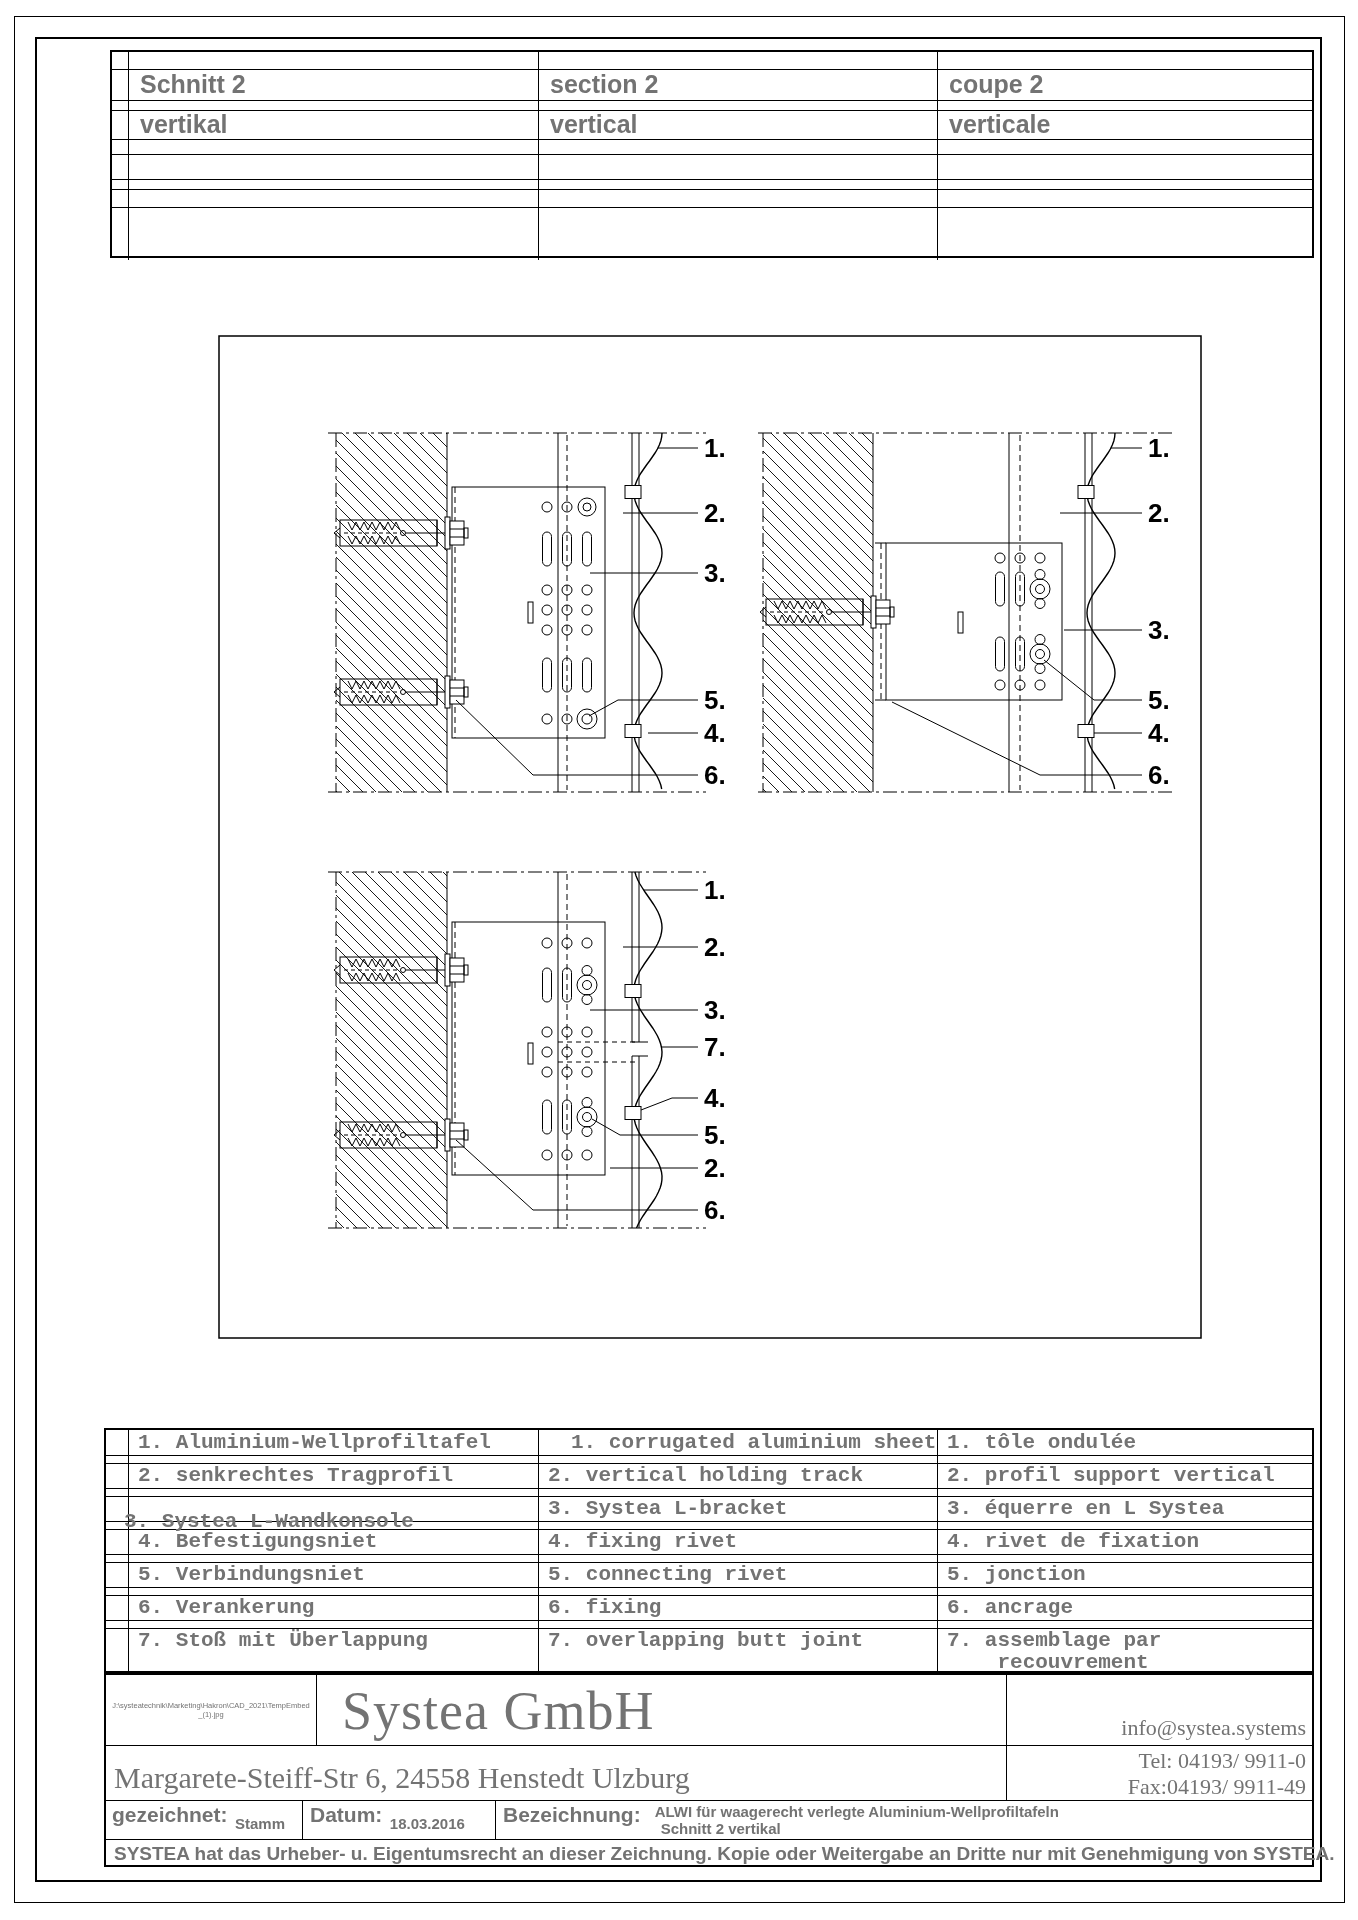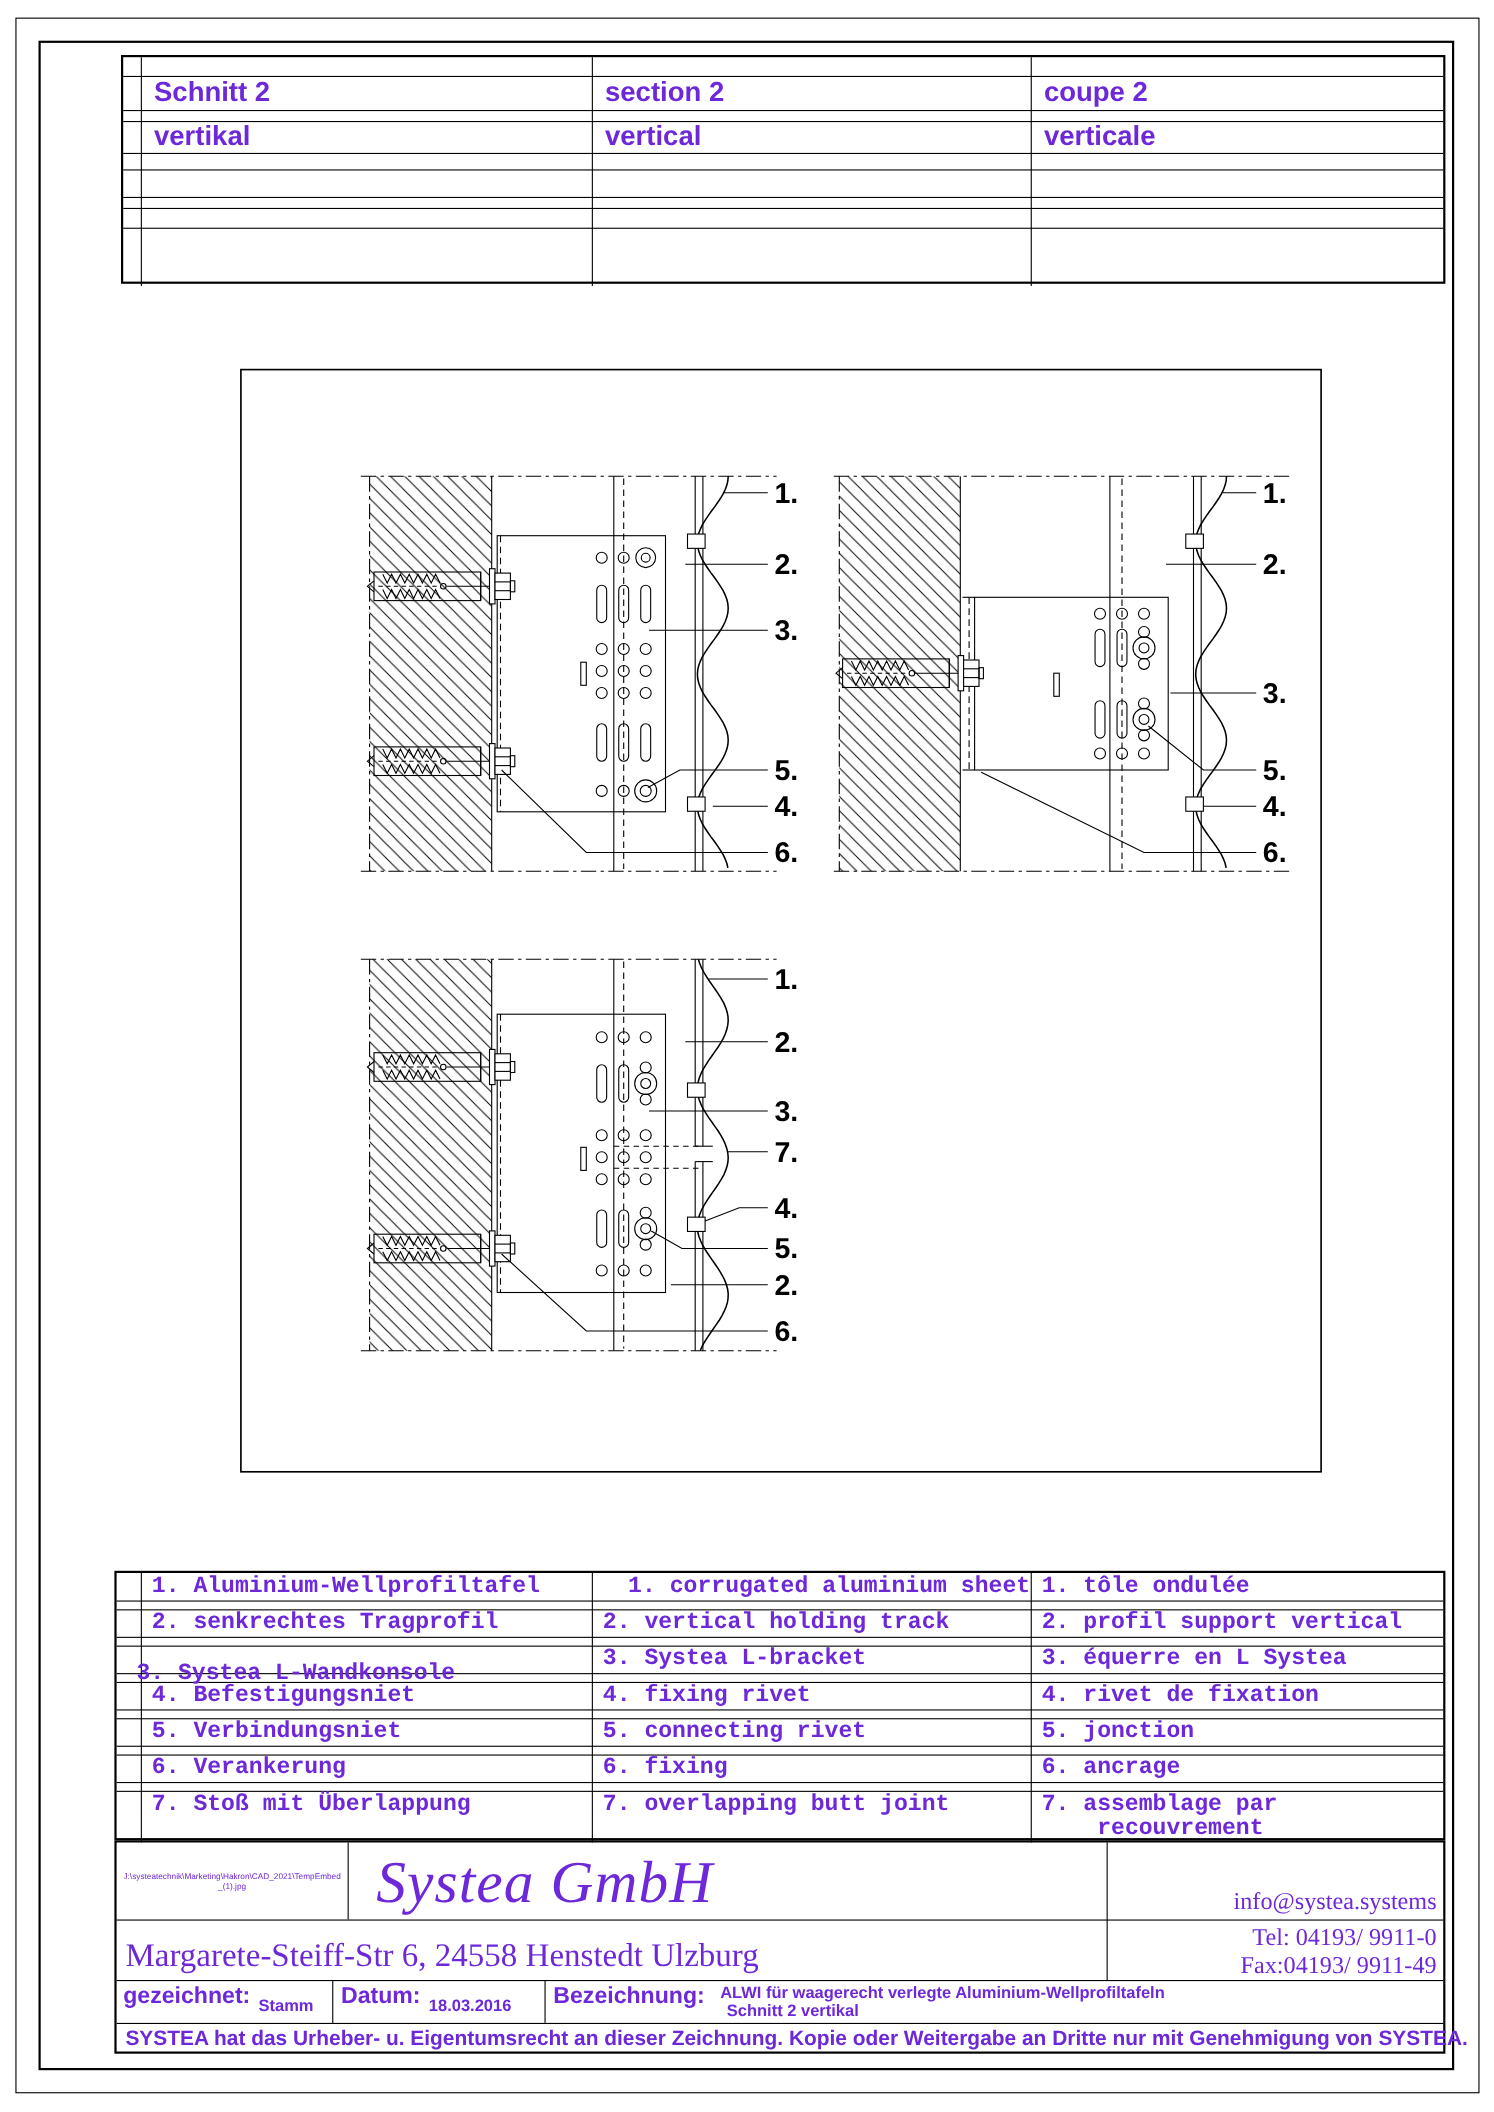--- a/index.html
+++ b/index.html
@@ -1,36 +1,36 @@
 <!DOCTYPE html>
 <html><head>
 <meta charset="utf-8">
 <style>
   html,body{margin:0;padding:0;background:#ffffff;}
   .page{position:relative;width:1358px;height:1920px;background:#fff;
-        font-family:"Liberation Sans",sans-serif;color:#6d28d9;overflow:hidden;}
+        font-family:"Liberation Sans",sans-serif;color:#737373;overflow:hidden;}
   .abs{position:absolute;}
   .frame-outer{left:14px;top:16px;width:1331px;height:1887px;border:1px solid #000;box-sizing:border-box;}
   .frame-inner{left:35px;top:37px;width:1287px;height:1845px;border:2px solid #000;box-sizing:border-box;}
 
   
   .sheet-tbl{box-sizing:border-box;border:2px solid #000;}
   .hl{position:absolute;left:0;width:100%;height:1px;background:#000;}
   .vl{position:absolute;top:0;width:1px;background:#000;}
 
   
   .hdr-cell{position:absolute;box-sizing:border-box;padding-left:12px;font-weight:bold;font-size:25px;}
   
   .lrow{position:absolute;left:0;width:100%;}
   .lcell{position:absolute;box-sizing:border-box;padding-left:10px;font-weight:bold;font-size:21px;
          white-space:pre-wrap;line-height:25px;}
   
   .tb-cell{position:absolute;box-sizing:border-box;}
   .serif{font-family:"Liberation Serif",serif;}
-  .company{font-size:54px;line-height:72px;padding-left:26px;letter-spacing:1px;font-style:italic;}
+  .company{font-size:54px;line-height:72px;padding-left:26px;letter-spacing:1px;}
   .addr{font-size:30px;display:flex;align-items:flex-end;padding:0 0 5px 8px;}
   .mail{font-size:22px;display:flex;align-items:flex-end;justify-content:flex-end;padding:0 10px 4px 0;}
   .telfax{font-size:22px;text-align:right;padding:3px 10px 0 0;line-height:26px;}
   .lbl{font-weight:bold;font-size:21px;}
   .val{font-weight:bold;font-size:15px;}
   .copyright{font-weight:bold;font-size:19px;line-height:29px;padding-left:8px;white-space:nowrap;}
   .filenote{font-size:7.5px;display:flex;align-items:center;justify-content:center;
             padding:0 5px;word-break:break-all;text-align:center;}
   #cad{left:0;top:0;}
   #cad text{font-family:"Liberation Sans",sans-serif;font-weight:bold;font-size:26px;fill:#000;}

